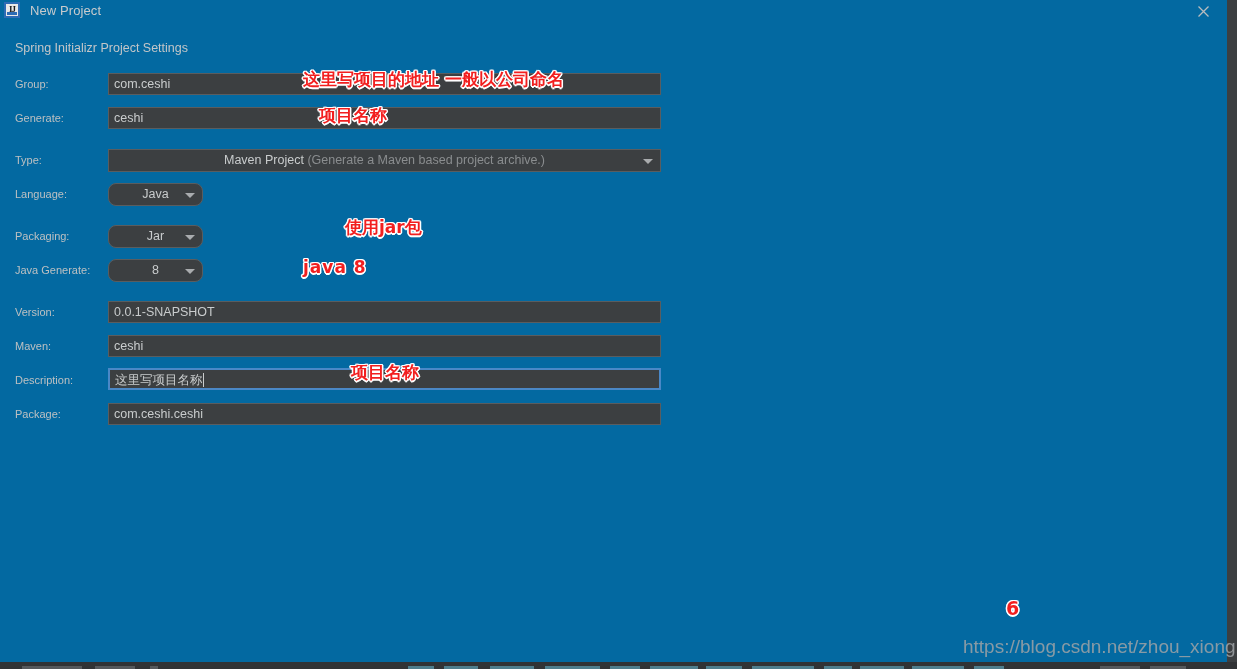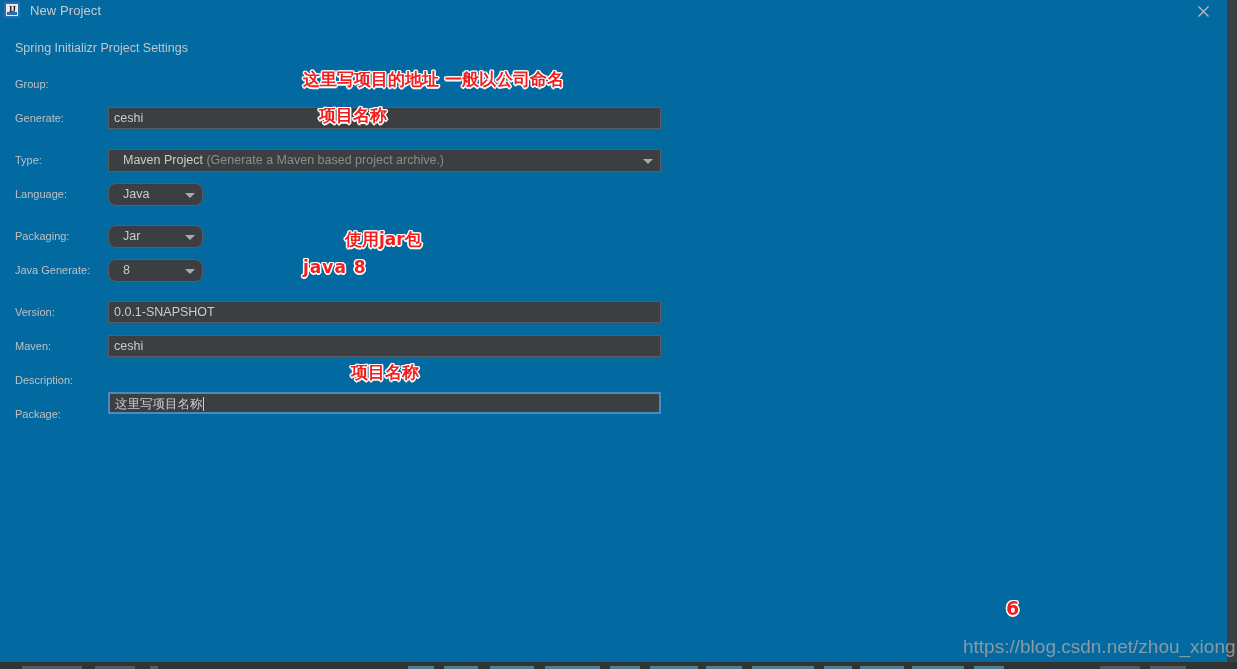--- a/index.html
+++ b/index.html
@@ -137,45 +137,45 @@
     font-size: 12.5px;
     color: #c9cccd;
     padding: 0 5px;
     line-height: 20px;
     white-space: nowrap;
     overflow: hidden;
   }
   .ftext.focused {
     border: 2px solid #4a88c7;
     color: #c9cccd;
-    margin-top: 24px;
   }
   .ftext .caret {
     display: inline-block;
     width: 1px;
     height: 14px;
     background: #c9cccd;
     vertical-align: -3px;
     margin-left: 0px;
   }
 
   .fcombo {
     position: absolute;
     left: 108px;
     height: 23px;
     background: #3c3f41;
     border: 1px solid #5a5d5f;
     box-sizing: border-box;
     font-size: 12.5px;
     color: #c9cccd;
-    padding: 0 14px;
+    padding: 0 5px;
     line-height: 21px;
     white-space: nowrap;
     overflow: hidden;
     cursor: default;
+    text-align: center;
   }
   .fcombo.wide { width: 553px; }
   .fcombo.narrow { width: 95px; border-radius: 8px; }
   .fcombo .arrow {
     position: absolute;
     right: 7px;
     top: 9px;
     width: 0; height: 0;
     border-left: 5px solid transparent;
     border-right: 5px solid transparent;
@@ -275,20 +275,21 @@
     <div id="close-button">
       <svg width="13" height="13" viewBox="0 0 13 13">
         <path d="M1.5 1.5 L11.5 11.5 M11.5 1.5 L1.5 11.5" stroke="#b9bcbe" stroke-width="1.3" fill="none"></path>
       </svg>
     </div>
   </div>
 
   <div id="section-title">Spring Initializr Project Settings</div>
 
   <div class="flabel" style="top:78px">Group:</div>
+  <div class="ftext" style="top:73px">com.ceshi</div>
 
   <div class="flabel" style="top:112px">Generate:</div>
   <div class="ftext" style="top:107px">ceshi</div>
 
   <div class="flabel" style="top:154px">Type:</div>
   <div class="fcombo wide" style="top:149px">
     <span>Maven Project</span>
     <span class="desc">(Generate a Maven based project archive.)</span>
     <span class="arrow"></span>
   </div>
@@ -314,26 +315,27 @@
   <div class="flabel" style="top:306px">Version:</div>
   <div class="ftext" style="top:301px">0.0.1-SNAPSHOT</div>
 
   <div class="flabel" style="top:340px">Maven:</div>
   <div class="ftext" style="top:335px">ceshi</div>
 
   <div class="flabel" style="top:374px">Description:</div>
   <div class="ftext focused" style="top:368px"><span>这里写项目名称</span><span class="caret"></span></div>
 
   <div class="flabel" style="top:408px">Package:</div>
+  <div class="ftext" style="top:403px">com.ceshi.ceshi</div>
 
 </div>
 
 <div class="annot" style="left:303px; top:68px;  font-size:17px;">这里写项目的地址 一般以公司命名</div>
 <div class="annot" style="left:319px; top:104px; font-size:17px;">项目名称</div>
-<div class="annot" style="left:305px; top:228px; font-size:17px;padding-left:40px;">使用jar包</div>
+<div class="annot" style="left:305px; top:216px; font-size:17px;padding-left:40px;">使用jar包</div>
 <div class="annot" style="left:303px; top:257px; font-size:17px; letter-spacing:1px;">java  8</div>
 <div class="annot" style="left:351px; top:361px; font-size:17px;">项目名称</div>
 <div class="annot" style="left:1006px; top:597px; font-size:19px;">6</div>
 
 <div class="btn" style="left:879px; top:632px; width:77px;">Previous</div>
 <div class="btn primary" style="left:966px; top:630px; width:80px;">Next</div>
 <div class="btn" style="left:1057px; top:632px; width:76px;">Cancel</div>
 <div class="btn" style="left:1144px; top:632px; width:76px;">Help</div>
 
 <div id="watermark">https://blog.csdn.net/zhou_xiong1130</div>

